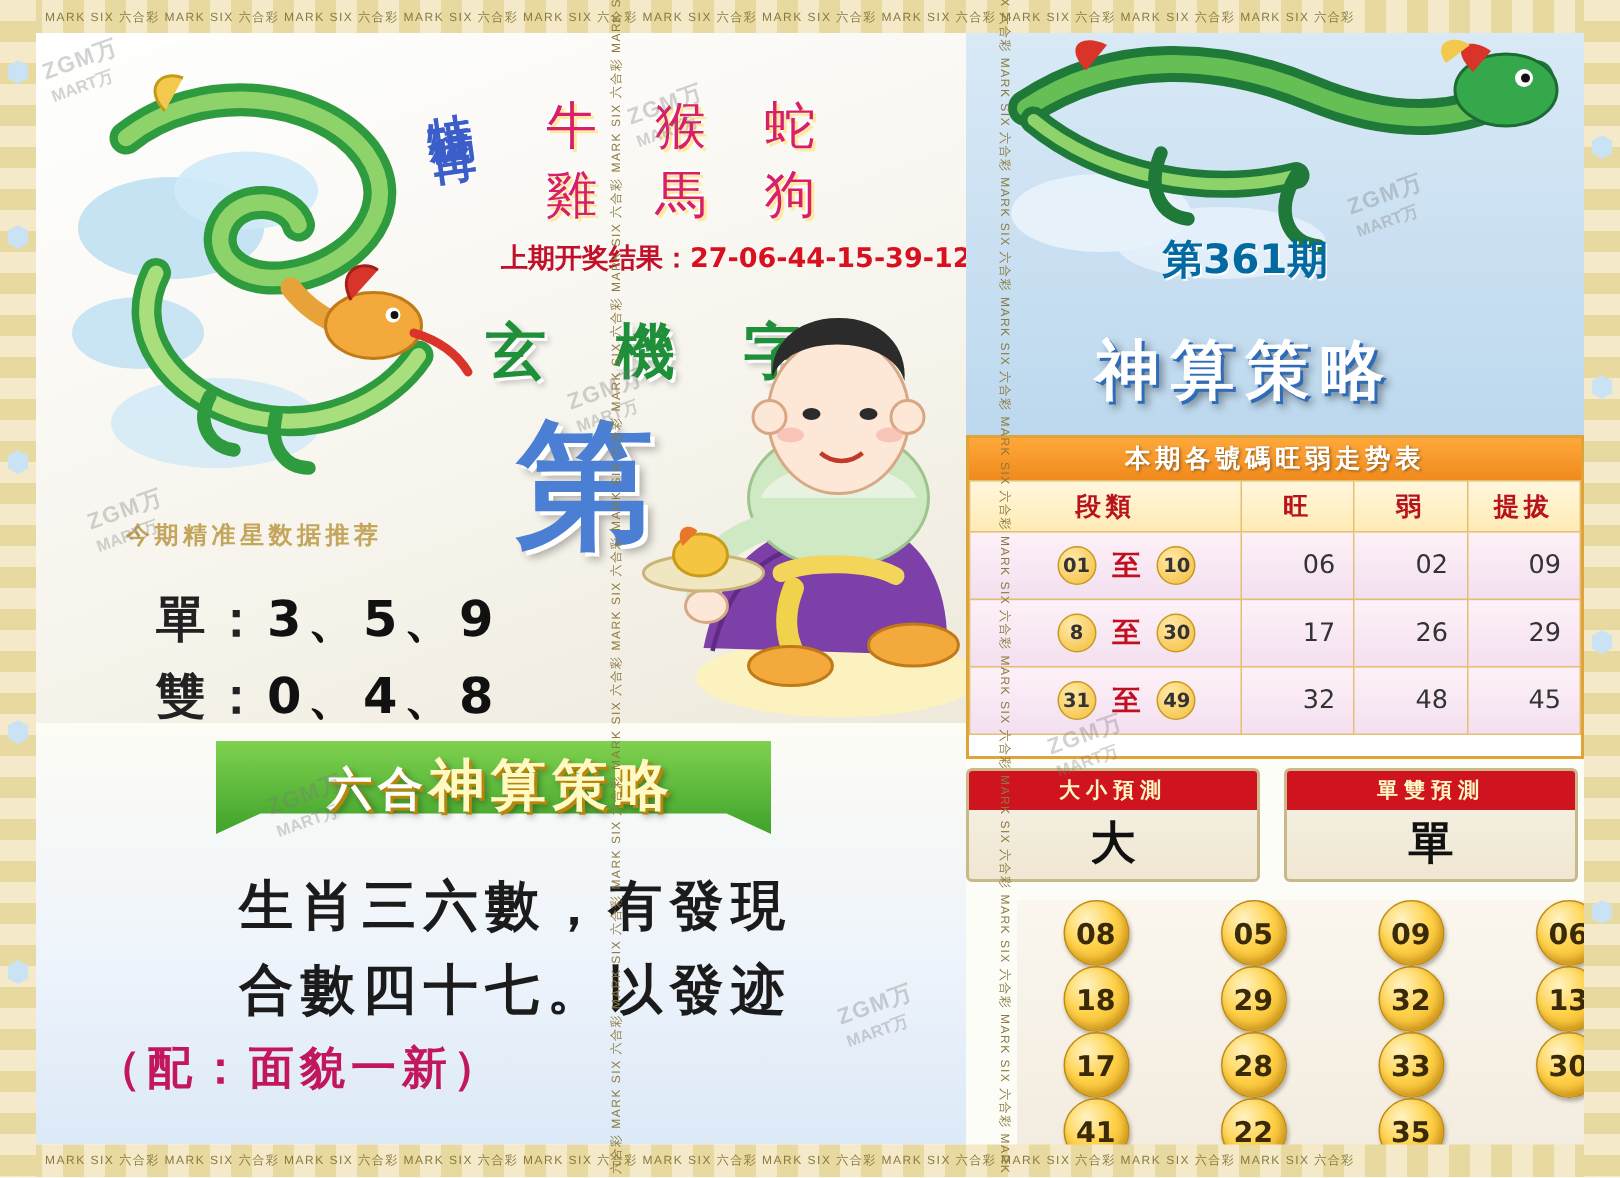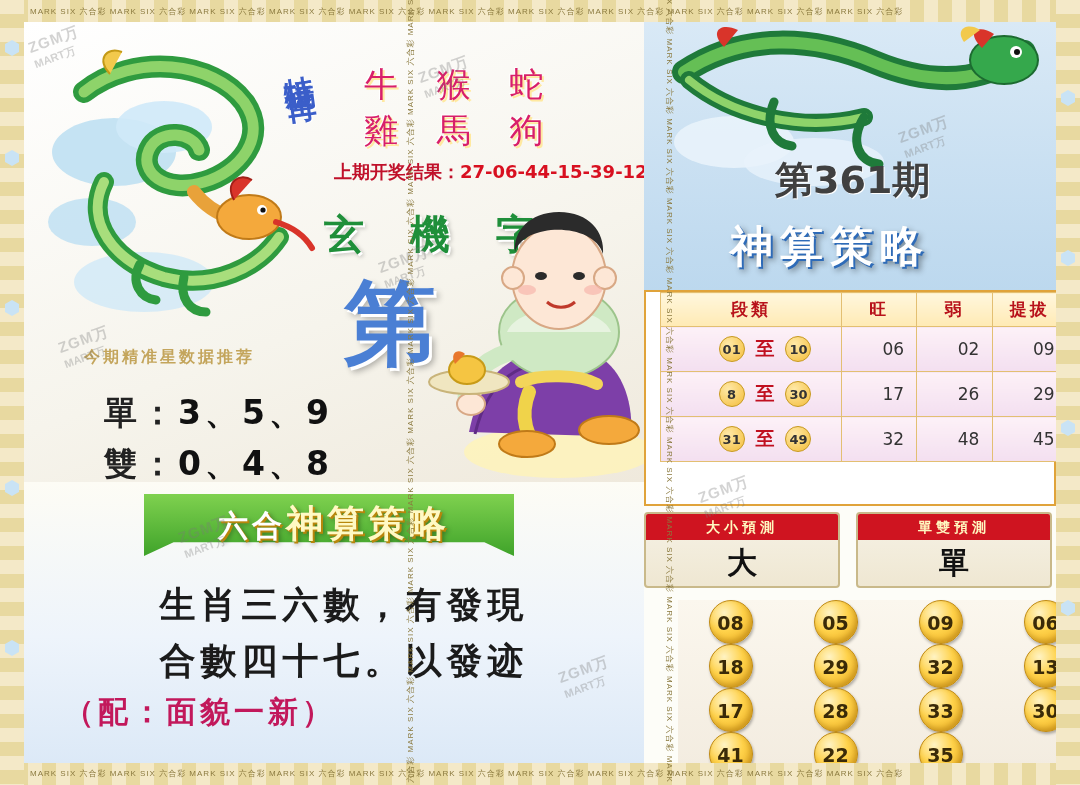--- a/index.html
+++ b/index.html
@@ -159,21 +159,21 @@
 
   
   .right-top {
     position:absolute; left:644px; top:22px; width:412px; height:270px;
     background: linear-gradient(180deg,#d9e9f6 0%, #bcd8ee 100%);
     overflow:hidden;
   }
   .dragon-right { position:absolute; left:20px; top:0px; width:380px; height:170px; }
   .issue-badge {
     position:absolute; left:775px; top:155px;
-    font-size:38px; font-weight:bold; color:#404040;
+    font-size:27px; font-weight:bold; color:#0369a1;
     text-shadow: 1px 1px 0 #fff;
     z-index:14;
   }
   .brand-right {
     position:absolute; left:730px; top:218px;
     font-size:43px; font-weight:bold;
     color:#ffffff;
     letter-spacing:7px;
     text-shadow: 2px 2px 0 #2e6bb8, 4px 4px 6px rgba(0,0,0,.45);
     z-index:14;
@@ -184,21 +184,21 @@
     position:absolute; left:644px; top:290px; width:412px; height:216px;
     background:#fff;
     border:2px solid #e0a33a;
   }
   .trend-head {
     height:28px; background: linear-gradient(180deg,#ffa83a,#f08a1c);
     color:#fff; font-size:17px; font-weight:bold;
     text-align:center; line-height:28px; letter-spacing:3px;
     text-shadow:1px 1px 2px rgba(0,0,0,.4);
   }
-  table.trend-table { width:100%; border-collapse:collapse;margin-left:14px; }
+  table.trend-table { width:100%; border-collapse:collapse; }
   table.trend-table th {
     height:34px; font-size:17px; font-weight:bold; color:#b8121b;
     background: linear-gradient(180deg,#fff7dd,#ffeab4);
     border:1px solid #e3bf72;
     letter-spacing:3px;
   }
   table.trend-table td {
     height:45px; text-align:center; font-size:17px; color:#333;
     border:1px solid #e3bf72;
     background: linear-gradient(180deg,#fdf1f7,#f3dff0);
@@ -390,20 +390,21 @@
       <path d="M300,20 C290,6 305,0 316,8" fill="#f2c94c"></path>
       <path d="M200,95 C185,120 195,140 215,142" stroke="#1f7a3a" stroke-width="9" fill="none" stroke-linecap="round"></path>
       <path d="M110,80 C100,104 110,122 128,124" stroke="#1f7a3a" stroke-width="9" fill="none" stroke-linecap="round"></path>
       <path d="M60,25 C44,8 58,0 74,8" fill="#d9342a"></path>
     </svg>
   </div>
   <div class="issue-badge">第361期</div>
   <div class="brand-right">神算策略</div>
 
   <div class="trend">
+    <div class="trend-head">本期各號碼旺弱走势表</div>
     <table class="trend-table">
       <thead>
         <tr>
           <th>段類</th>
           <th>旺</th>
           <th>弱</th>
           <th>提拔</th>
         </tr>
       </thead>
       <tbody>

